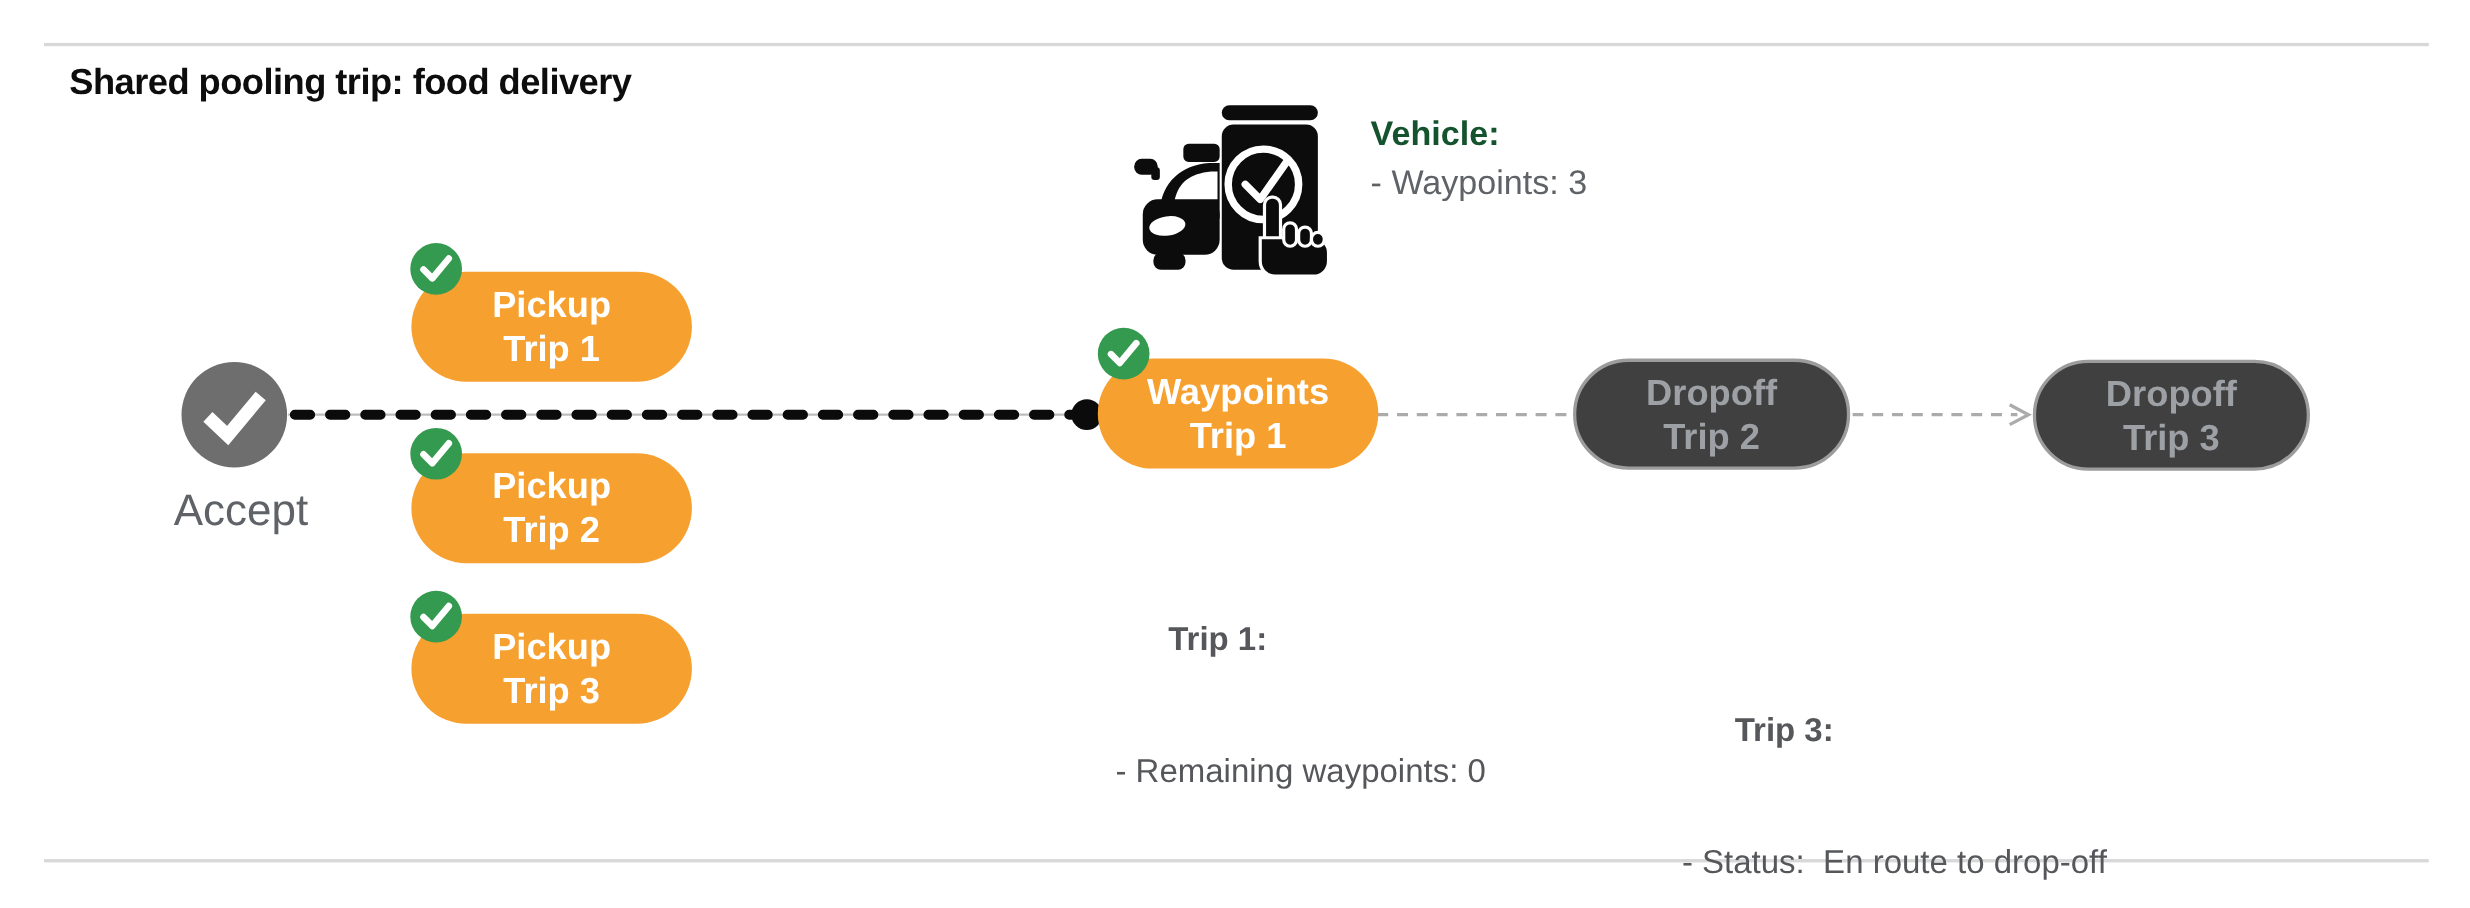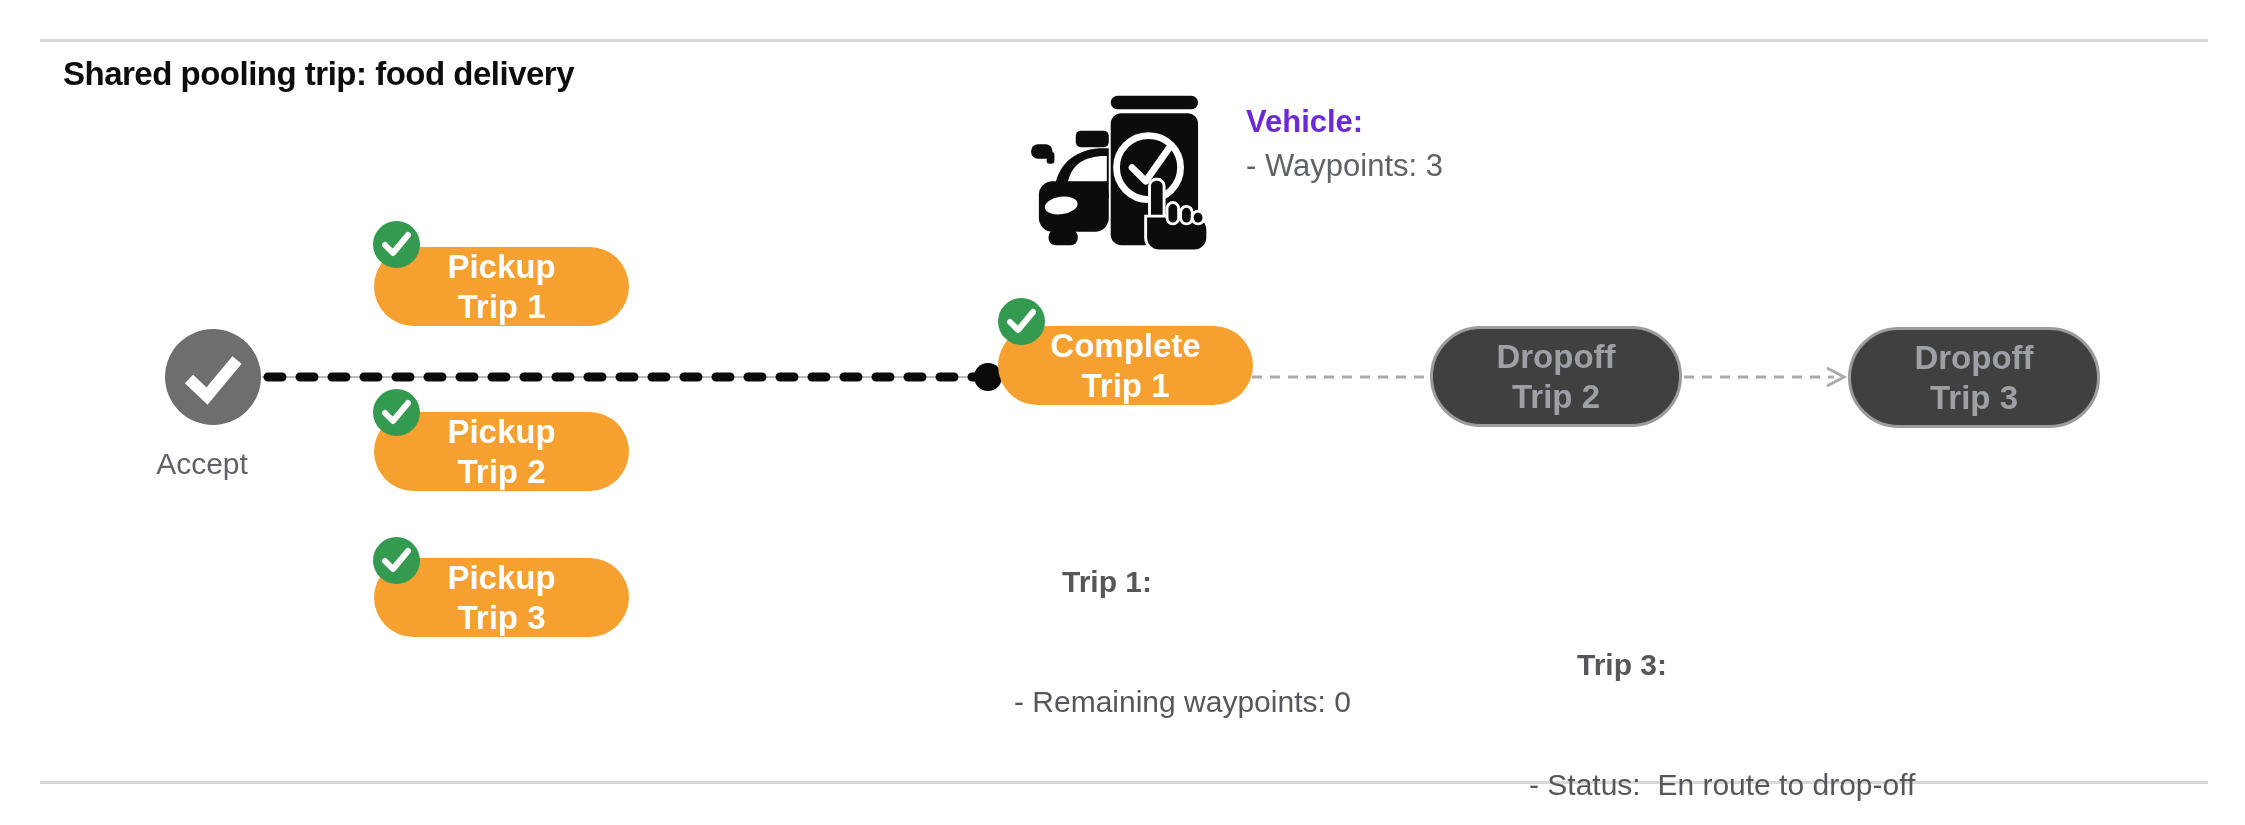--- a/index.html
+++ b/index.html
@@ -19,46 +19,46 @@
 
   #page-title {
     position:absolute; left:63px; top:55px;
     font-size:33px; font-weight:700; color:#0d0d0d;
     letter-spacing:-0.5px;
   }
 
   
   #vehicle-icon { position:absolute; left:1025px; top:88px; width:185px; height:165px; }
   #vehicle-info { position:absolute; left:1246px; top:100px; font-size:31px; line-height:44px; color:var(--text-mid-gray,#6a6a6a); }
-  #vehicle-info .v-label { font-weight:700; color:#6d28d9; }
+  #vehicle-info .v-label { font-weight:700; color:#14532d; }
 
   
   #accept-node {
     position:absolute; left:165px; top:329px; width:96px; height:96px;
     border-radius:50%; background:var(--node-gray,#6e6e6e);
   }
   #accept-label {
-    position:absolute; left:82px; top:444px; width:240px;
-    text-align:center; font-size:30px; line-height:40px;
+    position:absolute; left:99px; top:444px; width:240px;
+    text-align:center; font-size:40px; line-height:40px;
     color:var(--text-mid-gray,#5f6368);
   }
 
   
   .connector { position:absolute; }
   #main-connector { left:258px; top:356px; }
   #gray-connector-1 { left:1252px; top:362px; }
   #gray-connector-2 { left:1684px; top:362px; }
   .underlay { stroke:#bdbdbd; stroke-width:2; }
   .dash-black { stroke:var(--connector-black,#0b0b0b); stroke-width:9; stroke-linecap:round; }
   .dash-gray { stroke:var(--connector-gray,#ababab); stroke-width:3; fill:none; }
   .dot-black { fill:var(--connector-black,#0b0b0b); }
 
   
   .pill {
-    position:absolute; width:255px; height:79px;
+    position:absolute; width:255px; height:100px;
     border-radius:52px;
     display:flex; flex-direction:column; align-items:center; justify-content:center;
     font-size:33px; font-weight:700; line-height:40px; text-align:center;
   }
   .pill-orange { background:var(--accent-orange,#f6a030); color:#ffffff; }
   .pill-outline {
     width:246px; height:95px;
     background:#404040; border:3px solid var(--outline-gray,#9c9c9c);
     color:#9da1a5;
   }
@@ -156,21 +156,21 @@
   </div>
   <div id="pill-pickup-2" class="pill pill-orange">
     <span>Pickup</span>
     <span>Trip 2</span>
   </div>
   <div id="pill-pickup-3" class="pill pill-orange">
     <span>Pickup</span>
     <span>Trip 3</span>
   </div>
   <div id="pill-complete-1" class="pill pill-orange">
-    <span>Complete</span>
+    <span>Waypoints</span>
     <span>Trip 1</span>
   </div>
 
   <div id="pill-dropoff-2" class="pill pill-outline">
     <span>Dropoff</span>
     <span>Trip 2</span>
   </div>
   <div id="pill-dropoff-3" class="pill pill-outline">
     <span>Dropoff</span>
     <span>Trip 3</span>

